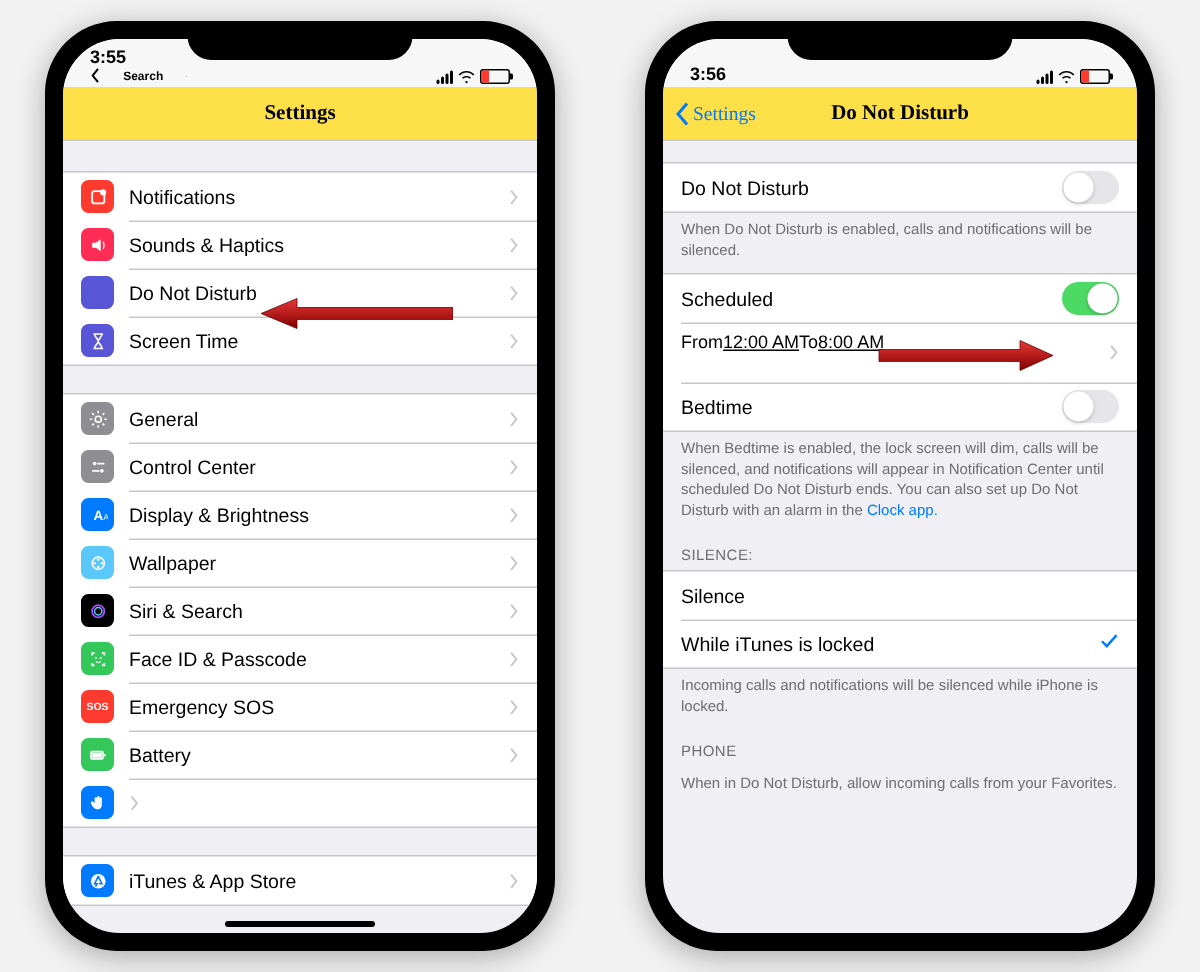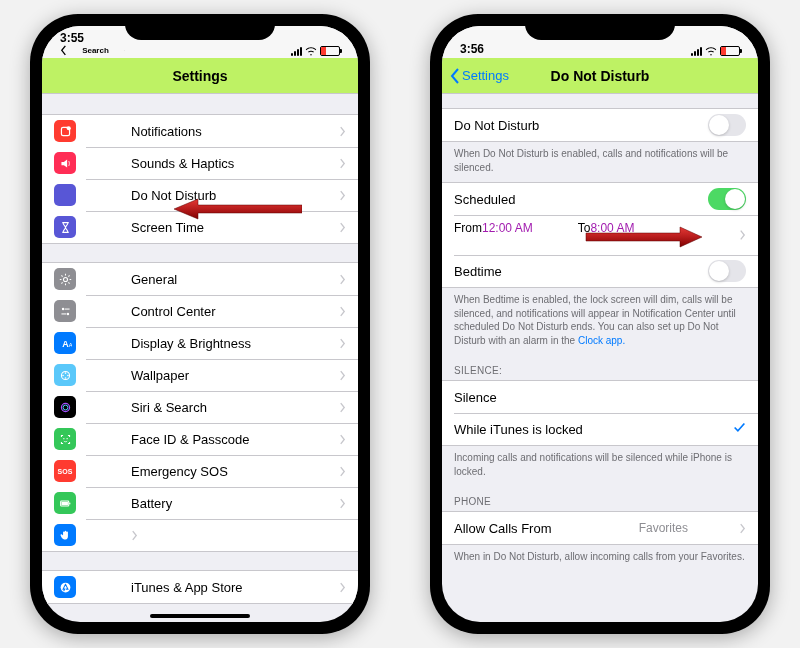--- a/index.html
+++ b/index.html
@@ -56,26 +56,27 @@
   .status-right { display: flex; align-items: center; gap: 3px; }
   .signal-bars { display: flex; align-items: flex-end; gap: 1px; }
   .bar { width: 2px; background: #000; border-radius: 1px; }
   .b1{height:3px}.b2{height:5px}.b3{height:7px}.b4{height:9px}
   .wifi-icon { width: 12px; height: 10px; }
   .battery { width: 20px; height: 10px; border: 1px solid #000; border-radius: 2px; position: relative; }
   .battery::after { content:''; position: absolute; right:-3px; top:2px; width:2px; height:4px; background:#000; border-radius:0 1px 1px 0;}
   .battery-fill { width: 25%; height:100%; background:#ff3b30; border-radius:1px 0 0 1px;}
   .nav-bar {
     height: 36px;
-    background: #bef264;
+    background: #fde047;
     border-bottom: 0.5px solid #c8c7cc;
     display: flex;
     align-items: center;
     position: relative;
     padding: 0 8px;
+    font-family: Liberation Serif, serif;
   }
   .nav-title {
     position: absolute;
     left: 0; right: 0;
     text-align: center;
     font-size: 14px;
     font-weight: 600;
     pointer-events: none;
   }
   .nav-back {
@@ -94,21 +95,20 @@
   }
   .section { background: #fff; border-top: 0.5px solid #c8c7cc; border-bottom: 0.5px solid #c8c7cc; }
   .section + .section-gap { height: 18px; }
   .first-gap { height: 20px; }
   .row {
     display: flex;
     align-items: center;
     min-height: 32px;
     padding: 0 12px 0 12px;
     position: relative;
-    gap: 45px;
   }
   .row + .row::before {
     content:'';
     position:absolute;
     top:0; left:44px; right:0;
     height:0.5px; background:#c8c7cc;
   }
   .row.no-icon + .row.no-icon::before,
   .row.no-icon::before { left: 12px; }
   .app-icon {
@@ -157,21 +157,21 @@
   .header-text {
     font-size: 10px;
     color: #6d6d72;
     padding: 10px 12px 4px 12px;
     text-transform: uppercase;
     letter-spacing: 0.3px;
   }
   .time-row { flex-direction: row; align-items: stretch; padding: 4px 12px; min-height: 40px;}
   .time-line { display: flex; justify-content: space-between; font-size: 12px; line-height: 1.5; }
   .time-line .t-label { color:#000; }
-  .time-line .t-val { color:#a21caf; }
+  .time-line .t-val { color:#000000;text-decoration:underline; }
   .arrow-anno {
     position: absolute;
     z-index: 200;
     pointer-events: none;
   }
   .arrow-svg { display:block; }
   .home-indicator {
     position:absolute;
     bottom: 4px;
     left:50%;
@@ -534,31 +534,20 @@
         <div class="row no-icon">
           <span class="row-label">While iTunes is locked</span>
           <span class="checkmark"><svg viewBox="0 0 16 16">
                 <path d="M2 8l4 4 8-9" stroke="currentColor" fill="none" stroke-width="2"></path>
               </svg></span>
         </div>
       </div>
       <div class="footer-text">Incoming calls and notifications will be silenced while iPhone is locked.</div>
 
       <div class="header-text">Phone</div>
-      <div class="section">
-        <div class="row no-icon">
-          <span class="row-label">Allow Calls From</span>
-          <span class="row-detail">Favorites</span>
-          <span class="chevron">
-              <svg viewBox="0 0 8 12">
-                <path d="M2 1l4 5-4 5" stroke="currentColor" fill="none" stroke-width="1.5"></path>
-              </svg>
-            </span>
-        </div>
-      </div>
       <div class="footer-text">When in Do Not Disturb, allow incoming calls from your Favorites.</div>
     </div>
 
     <div class="arrow-anno" style="top:200px; left:142px;">
       <svg class="arrow-svg" width="120" height="22" viewBox="0 0 120 22">
         <defs>
             <linearGradient id="gb" x1="0" x2="0" y1="0" y2="1">
               <stop offset="0" stop-color="#e53935"></stop>
               <stop offset="0.5" stop-color="#b71c1c"></stop>
               <stop offset="1" stop-color="#7f0000"></stop>

